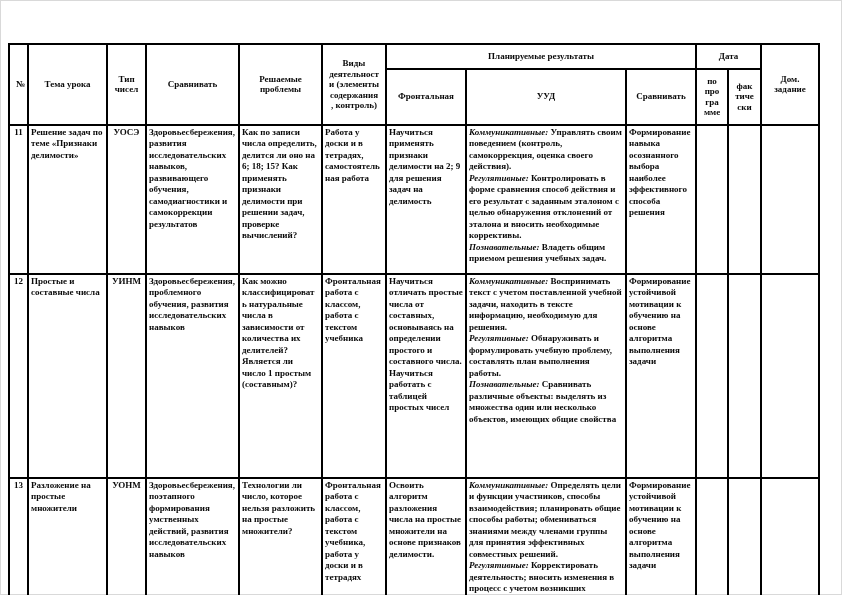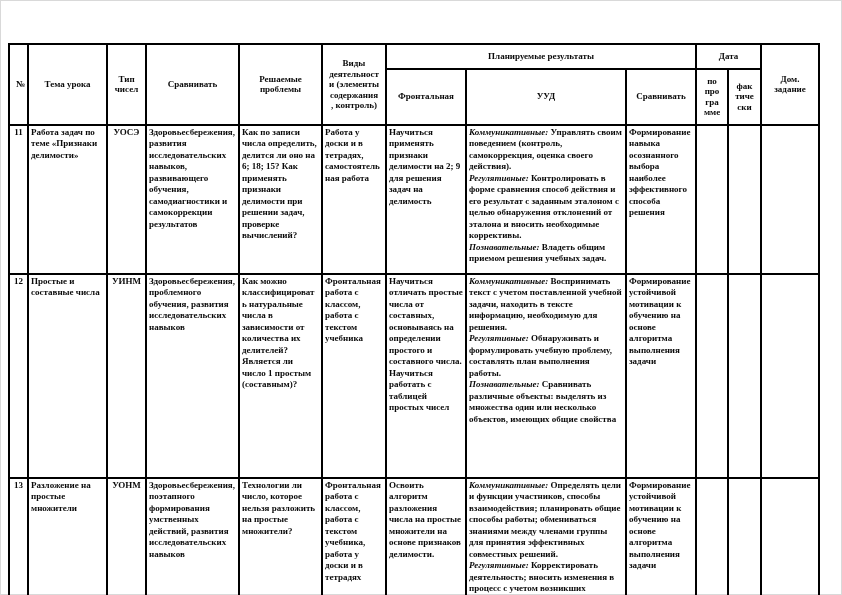--- a/index.html
+++ b/index.html
@@ -85,21 +85,21 @@
         <th>Фронтальная</th>
         <th>УУД</th>
         <th>Сравнивать</th>
         <th class="small">по программе</th>
         <th class="small">фактически</th>
       </tr>
     </thead>
     <tbody>
         <tr>
           <td class="c-num">11</td>
-          <td>Работа задач по теме «Признаки делимости»</td>
+          <td>Решение задач по теме «Признаки делимости»</td>
           <td class="c-type">УОСЭ</td>
           <td>Здоровьесбережения, развития исследовательских навыков, развивающего обучения, самодиагностики и самокоррекции результатов</td>
           <td>Как по записи числа определить, делится ли оно на 6; 18; 15? Как применять признаки делимости при решении задач, проверке вычислений?</td>
           <td>Работа у доски и в тетрадях, самостоятельная работа</td>
           <td>Научиться применять признаки делимости на 2; 9 для решения задач на делимость</td>
           <td>
             <div><span class="uud-label">Коммуникативные: </span>Управлять своим поведением (контроль, самокоррекция, оценка своего действия).</div>
             <div><span class="uud-label">Регулятивные: </span>Контролировать в форме сравнения способ действия и его результат с заданным эталоном с целью обнаружения отклонений от эталона и вносить необходимые коррективы.</div>
             <div><span class="uud-label">Познавательные: </span>Владеть общим приемом решения учебных задач.</div>
           </td>

